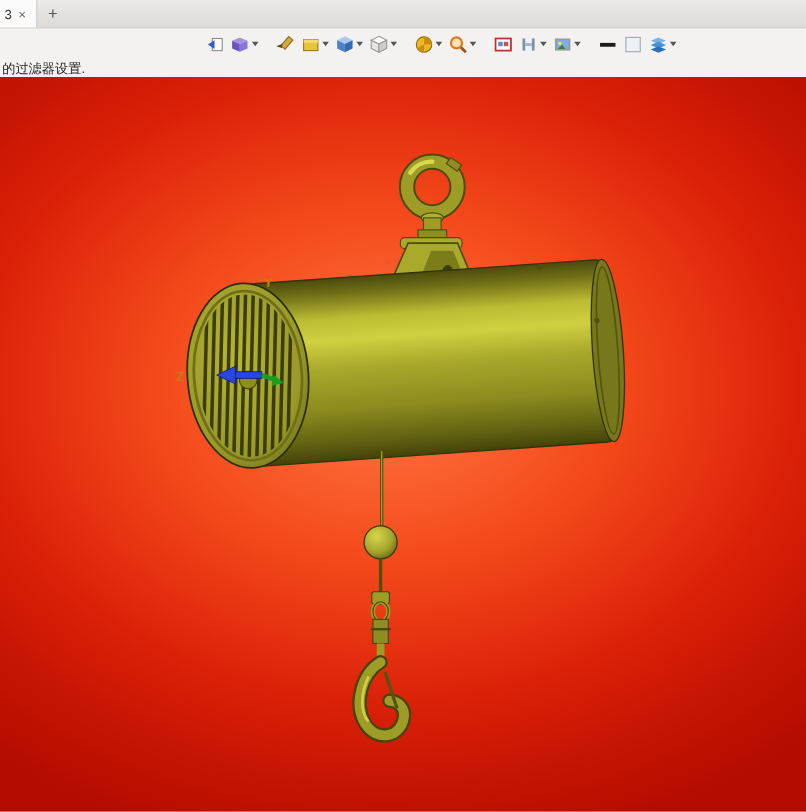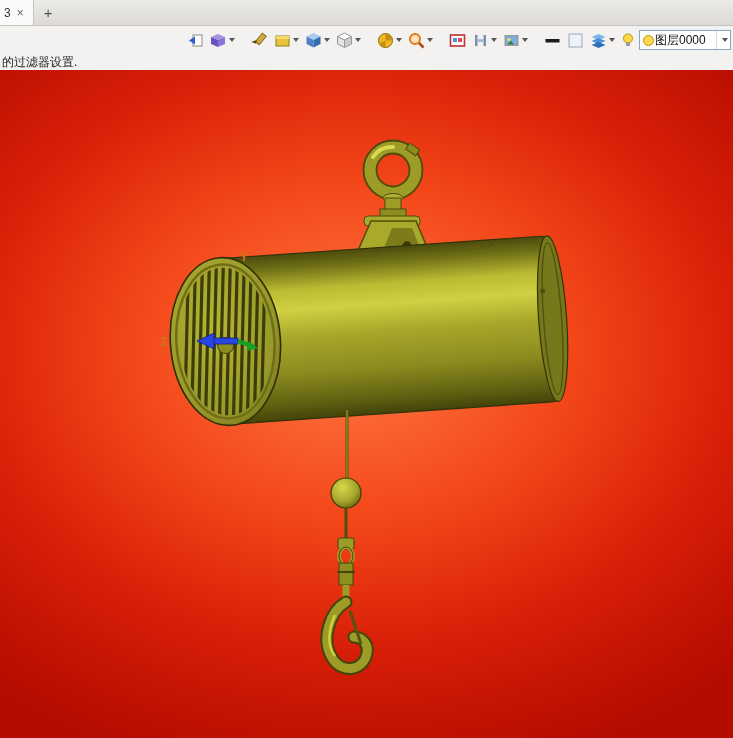--- a/index.html
+++ b/index.html
@@ -166,35 +166,20 @@
     </div>
     <div class="tbtn">
       <svg viewBox="0 0 17 17">
           <polygon points="8.5,2 15.5,5 8.5,8 1.5,5" fill="#7cb2ea"></polygon>
           <polygon points="8.5,6 15.5,9 8.5,12 1.5,9" fill="#4a90d9"></polygon>
           <polygon points="8.5,10 15.5,13 8.5,16 1.5,13" fill="#2a6fb8"></polygon>
         </svg>
       <span class="dd"></span>
     </div>
 
-    <div id="tb-right">
-      <svg width="16" height="16" viewBox="0 0 16 16">
-          <circle cx="8" cy="6.5" r="4.5" fill="#ffd94a" stroke="#b89410"></circle>
-          <rect x="6" y="10.5" width="4" height="3.5" fill="#9a9a9a"></rect>
-        </svg>
-      <div id="layer-combo">
-        <svg width="13" height="13" viewBox="0 0 13 13">
-            <circle cx="6.5" cy="6.5" r="5" fill="#ffd94a" stroke="#b89410"></circle>
-          </svg>
-        <span class="val">图层0000</span>
-        <span class="arrowbox">
-            <span class="dd"></span>
-          </span>
-      </div>
-    </div>
   </div>
 
   <div id="statusline">的过滤器设置.</div>
 
   <div id="viewport">
     <svg id="scene" width="733" height="668" viewBox="0 70 733 668">
       <defs>
         <linearGradient id="bodyGrad" x1="0" y1="0" x2="0" y2="1">
           <stop offset="0" stop-color="#4b4b0d"></stop>
           <stop offset="0.08" stop-color="#6d6d16"></stop>

